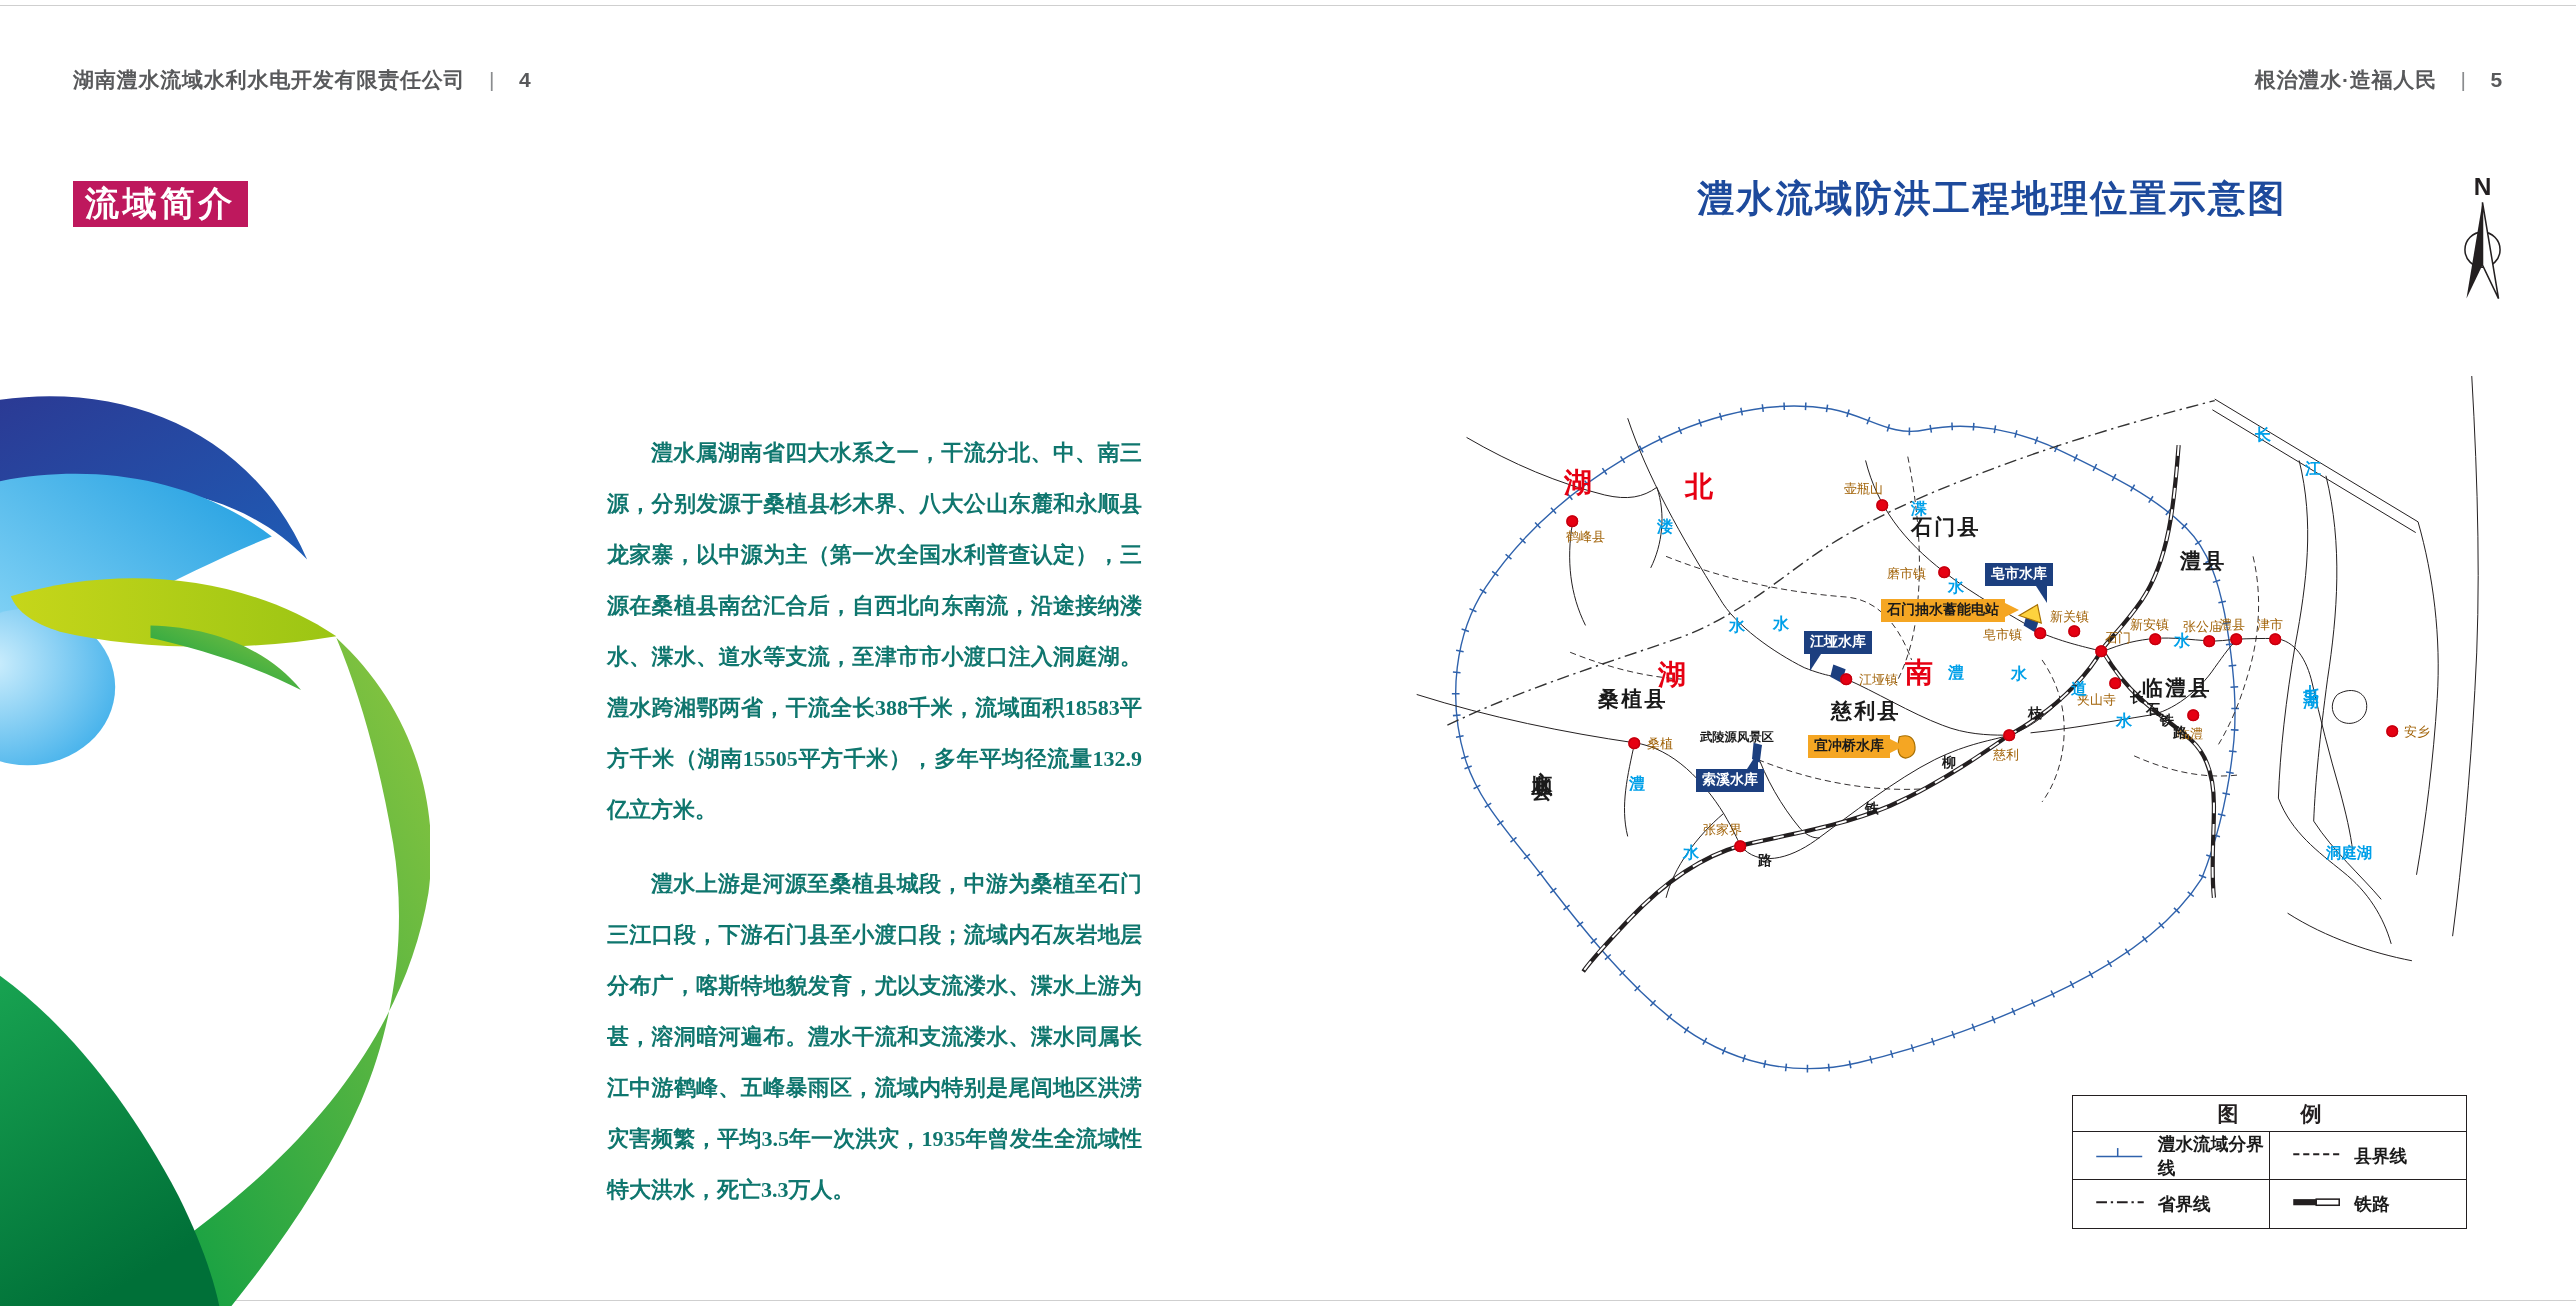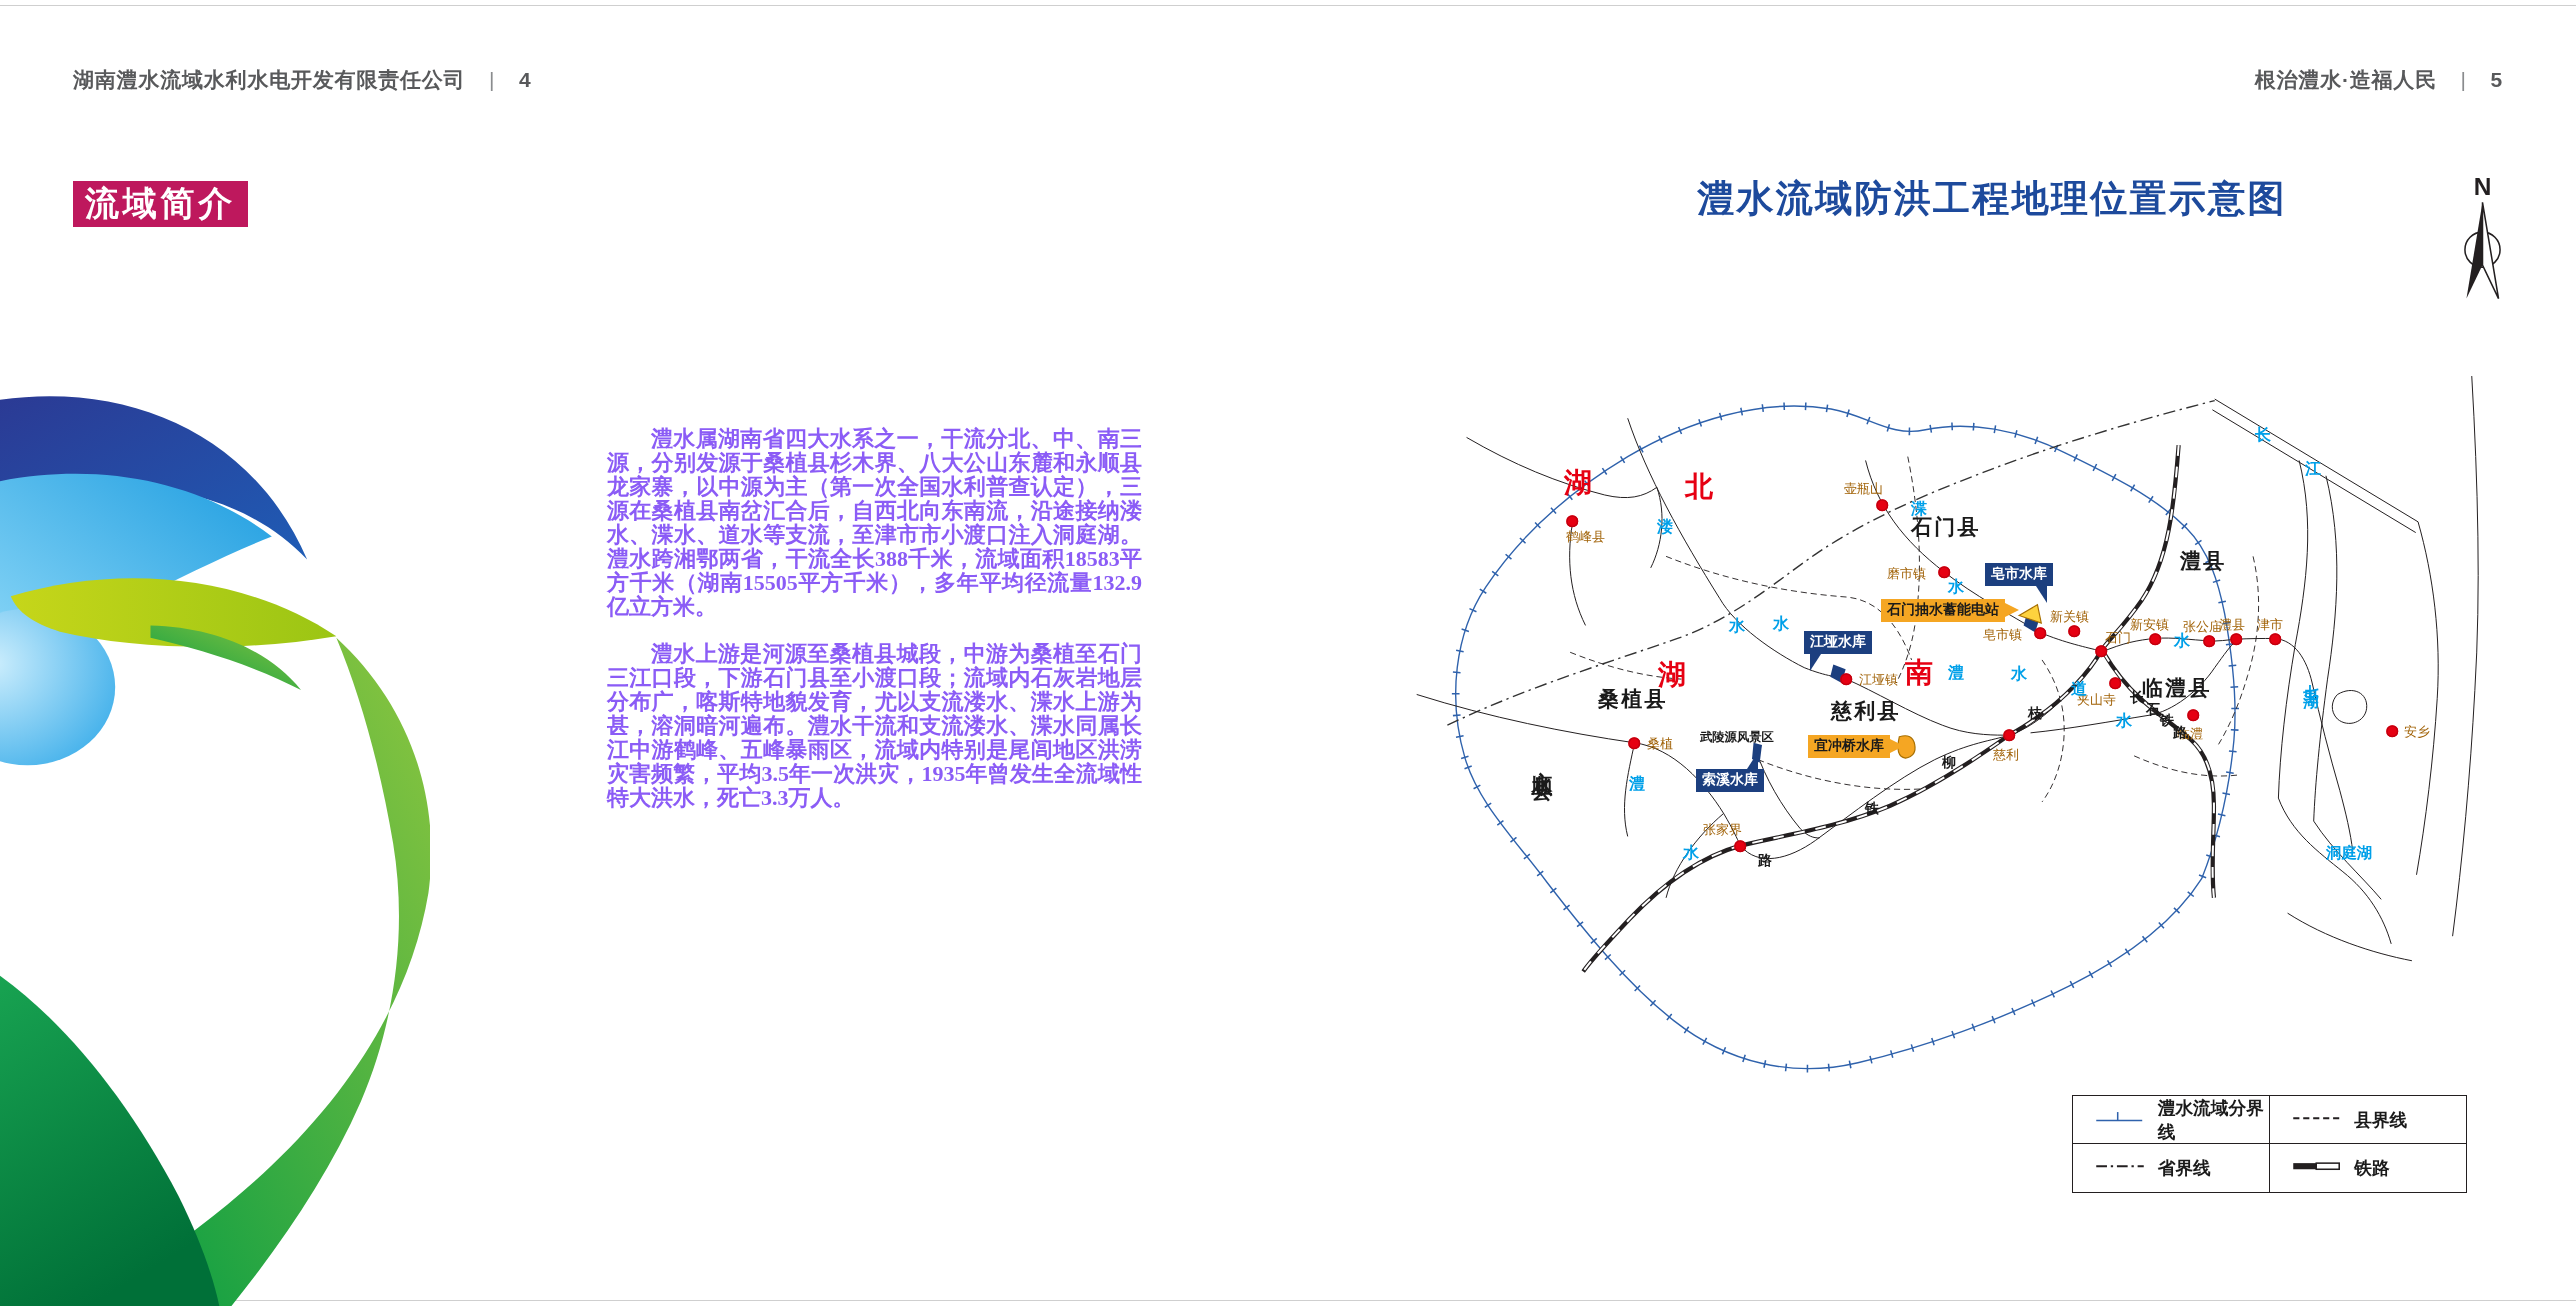--- a/index.html
+++ b/index.html
@@ -15,21 +15,21 @@
   #head-right{right:73px;}
   
   .section-title{
     position:absolute;left:73px;top:181px;width:175px;height:46px;background:#be185d;
     color:#fff;font-size:34px;font-weight:bold;letter-spacing:3.8px;
     display:flex;align-items:center;justify-content:center;
   }
   .bodycopy{
     position:absolute;left:607px;top:427px;width:535px;
     font-family:"Liberation Serif","DejaVu Serif",serif;
-    font-size:22px;line-height:24px;font-weight:bold;text-align:justify;color:#8b5cf6;
+    font-size:22px;line-height:51px;font-weight:bold;text-align:justify;color:#0f766e;
   }
   .bodycopy p{margin:0 0 23px 0;text-indent:2em;}
   #logo{position:absolute;left:0;top:395px;}
   
   .map-title{
     position:absolute;left:1658px;top:174px;width:668px;text-align:center;
     font-size:37px;font-weight:bold;color:#1d4a9c;letter-spacing:2.3px;
   }
   #compass{position:absolute;left:2455px;top:170px;}
   #map{position:absolute;left:1374px;top:330px;width:1198px;height:775px;}
@@ -265,20 +265,21 @@
       <div class="railchar" style="left: 799px; top: 394px;">路</div>
       <div class="flag navy" style="left: 430px; top: 301px;">江垭水库<span class="ptr ptr-dl"></span></div>
       <div class="flag navy" style="left: 611px; top: 233px;">皂市水库<span class="ptr ptr-dr"></span></div>
       <div class="flag navy" style="left: 322px; top: 439px;">索溪水库<span class="ptr ptr-ur"></span></div>
       <div class="flag orange" style="left: 507px; top: 269px;">石门抽水蓄能电站<span class="ptr ptr-r"></span></div>
       <div class="flag orange" style="left: 434px; top: 405px;">宜冲桥水库<span class="ptr ptr-r"></span></div>
     </div>
 </div>
 
 <div id="legend">
+  <div class="lg-title">图 例</div>
   <div class="lg-grid" id="legend-grid">
       <div class="lg-cell">
         <span><svg width="54" height="18.4" viewBox="0 0 70 24">
             <line x1="4" y1="15" x2="64" y2="15" stroke="#2f62ac" stroke-width="2"></line>
             <line x1="32" y1="15" x2="32" y2="4" stroke="#2f62ac" stroke-width="2"></line>
           </svg></span>
         <span class="lg-label">澧水流域分界线</span>
       </div>
       <div class="lg-cell">
         <span><svg width="54" height="18.4" viewBox="0 0 70 24">

